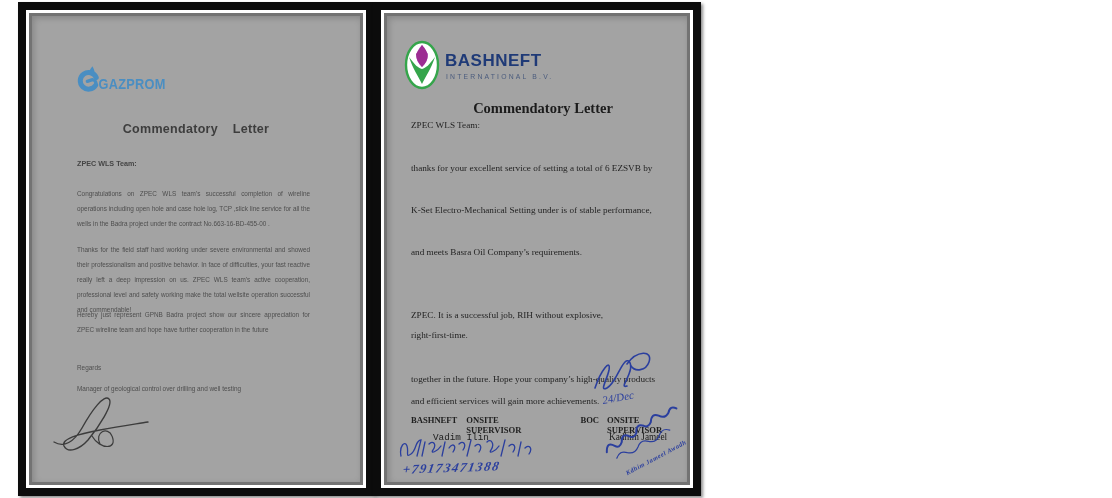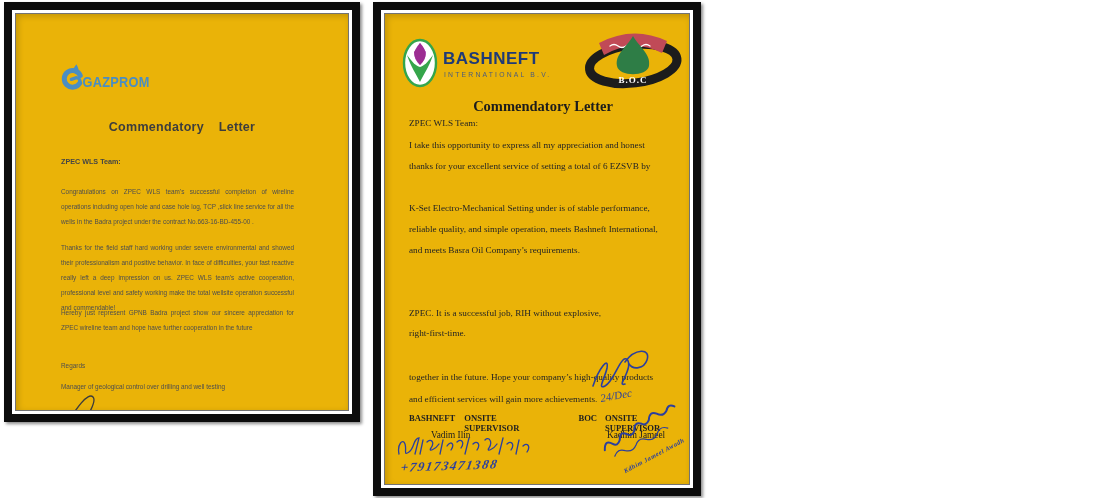--- a/index.html
+++ b/index.html
@@ -2,24 +2,24 @@
 <html><head>
 <meta charset="utf-8">
 <style>
   * { margin:0; padding:0; box-sizing:border-box; }
   body { background:#ffffff; font-family:"Liberation Sans", sans-serif; }
   .canvas { position:relative; width:1112px; height:498px; background:#ffffff; overflow:hidden; }
 
   
   .frame { position:absolute; border:8px solid #0c0c0c; background:#ffffff; padding:3px;
            box-shadow: 2px 2px 3px rgba(0,0,0,.45); }
-  .frame-inner { position:relative; width:100%; height:100%; border:1px solid #737373;
-                 background:#eab308; overflow:hidden;
+  .frame-inner { position:relative; width:100%; height:100%; border:3px solid #737373;
+                 background:#a3a3a3; overflow:hidden;
                  box-shadow: inset 2px 2px 6px rgba(0,0,0,.18); }
-  .frame-left  { left:4px;  top:2px; width:356px; height:420px; }
+  .frame-left  { left:18px;  top:2px; width:356px; height:494px; }
   .frame-right { left:373px; top:2px; width:328px; height:494px; }
 
   
   .gz-page { position:absolute; inset:0; color:#4a4a4a; }
   .gz-logo { position:absolute; left:42px; top:38px; }
   .gz-title { position:absolute; left:0; top:106px; width:100%; text-align:center;
               font-size:12.5px; font-weight:bold; color:#3d3d3d; word-spacing:11px; letter-spacing:.3px; }
   .gz-salutation { position:absolute; left:45px; top:143px; font-size:7.2px; font-weight:bold; color:#454545; }
   .gz-para { position:absolute; left:45px; width:233px; font-size:6.4px; line-height:15px;
              text-align:justify; color:#4e4e4e; }
@@ -34,21 +34,21 @@
   .boc-logo { position:absolute; left:198px; top:8px; }
   .bn-title { position:absolute; left:0; top:84px; width:100%; text-align:center;
               font-size:14.5px; font-weight:bold; color:#1c1c1c; padding-left:12px; }
   .bn-line { position:absolute; left:24px; white-space:nowrap; font-size:9.2px; color:#242424; }
   .bn-salutation { top:104px; }
   .bn-sign-row { position:absolute; left:24px; top:399px; width:262px; display:flex;
                  font-size:8.6px; font-weight:600; color:#202020; }
   .bn-sign-left { display:flex; gap:9px; }
   .bn-sign-right { display:flex; gap:8px; margin-left:54px; }
   .bn-name { position:absolute; font-size:9.3px; color:#202020; }
-  .bn-name-left { left:46px; top:416px; }
+  .bn-name-left { left:46px; top:416px;font-family:Liberation Mono, monospace; }
   .bn-name-right { left:222px; top:416px; }
   .ink { color:#2b3f9e; }
   .bn-hand-sig { position:absolute; left:10px; top:420px; }
   .bn-phone { position:absolute; left:16px; top:444px; font-size:13px; font-weight:bold;
               font-style:italic; letter-spacing:1.5px; transform:skewX(-12deg) rotate(-2deg); }
   .bn-date-sig { position:absolute; left:200px; top:332px; }
   .bn-stamp { position:absolute; left:215px; top:402px; transform:rotate(-28deg); text-align:center; }
   .bn-stamp-text { font-size:6.5px; font-weight:bold; letter-spacing:.5px; font-style:italic; }
 </style>
 </head>
@@ -99,40 +99,27 @@
           <svg width="150" height="54" viewBox="0 0 150 54">
             <ellipse cx="19" cy="27" rx="16" ry="23" fill="#ffffff" stroke="#35a54b" stroke-width="2.4"></ellipse>
             <path d="M19 7 C12 14 11 22 19 29 C23 25 25 20 25 16 Z" fill="#b35bc0"></path>
             <path d="M19 7 C26 14 27 22 19 29 C15 25 13 20 13 16 Z" fill="#9c2d92"></path>
             <path d="M6 19 C10 31 15 38 19 46 C23 38 28 31 32 19 C26 27 23 30 19 31 C15 30 12 27 6 19 Z" fill="#35a54b"></path>
             <text x="42" y="28" font-family="Liberation Sans, sans-serif" font-weight="bold" font-size="17" fill="#1f3a77" letter-spacing="0.5">BASHNEFT</text>
             <text x="43" y="41" font-family="Liberation Sans, sans-serif" font-size="6.8" fill="#4a5b7d" letter-spacing="2.2">INTERNATIONAL B.V.</text>
           </svg>
         </div>
 
-        <div class="boc-logo">
-          <svg width="100" height="68" viewBox="0 0 100 68">
-            <g transform="rotate(-7 50 40)">
-              <ellipse cx="50" cy="42" rx="44" ry="19" fill="none" stroke="#1c1c1c" stroke-width="9"></ellipse>
-            </g>
-            <path d="M16 21 Q50 3 84 19 L79 31 Q50 16 21 33 Z" fill="#c04a57"></path>
-            <path d="M27 24 q4 -3 8 0 q4 3 8 0 q4 -3 8 0 q4 3 8 0 q4 -3 8 0" fill="none" stroke="#ffffff" stroke-width="1.3" stroke-linecap="round"></path>
-            <path d="M50 14 C43 26 32 32 34 44 C36 55 64 55 66 44 C68 32 57 26 50 14 Z" fill="#2e7d46"></path>
-            <text x="50" y="61" text-anchor="middle" font-family="Liberation Serif, serif" font-weight="bold" font-size="9" fill="#ffffff" letter-spacing="1">B.O.C</text>
-          </svg>
-        </div>
 
         <div class="bn-title">Commendatory Letter</div>
 
         <div class="bn-line bn-salutation">ZPEC WLS Team:</div>
 
-        <div class="bn-line" style="top:126px">I take this opportunity to express all my appreciation and honest</div>
         <div class="bn-line" style="top:147px">thanks for your excellent service of setting a total of 6 EZSVB by</div>
         <div class="bn-line" style="top:189px">K-Set Electro-Mechanical Setting under is of stable performance,</div>
-        <div class="bn-line" style="top:210px">reliable quality, and simple operation, meets Bashneft International,</div>
         <div class="bn-line" style="top:231px">and meets Basra Oil Company’s requirements.</div>
         <div class="bn-line" style="top:294px">ZPEC. It is a successful job, RIH without explosive,</div>
         <div class="bn-line" style="top:314px">right-first-time.</div>
         <div class="bn-line" style="top:358px">together in the future. Hope your company’s high-quality products</div>
         <div class="bn-line" style="top:380px">and efficient services will gain more achievements.</div>
 
         <div class="bn-sign-row">
           <div class="bn-sign-left">
             <span>BASHNEFT</span>
             <span>ONSITE SUPERVISOR</span>

